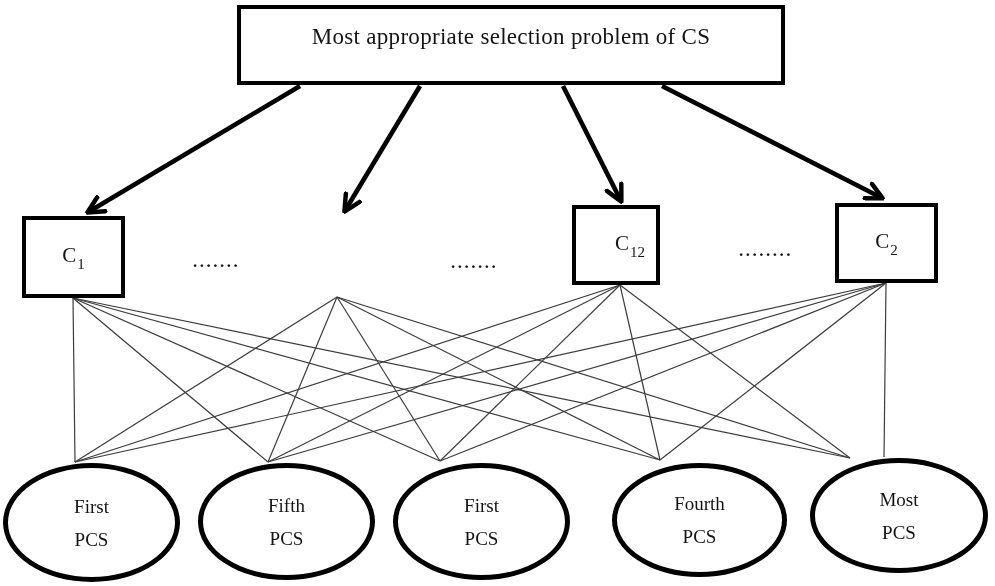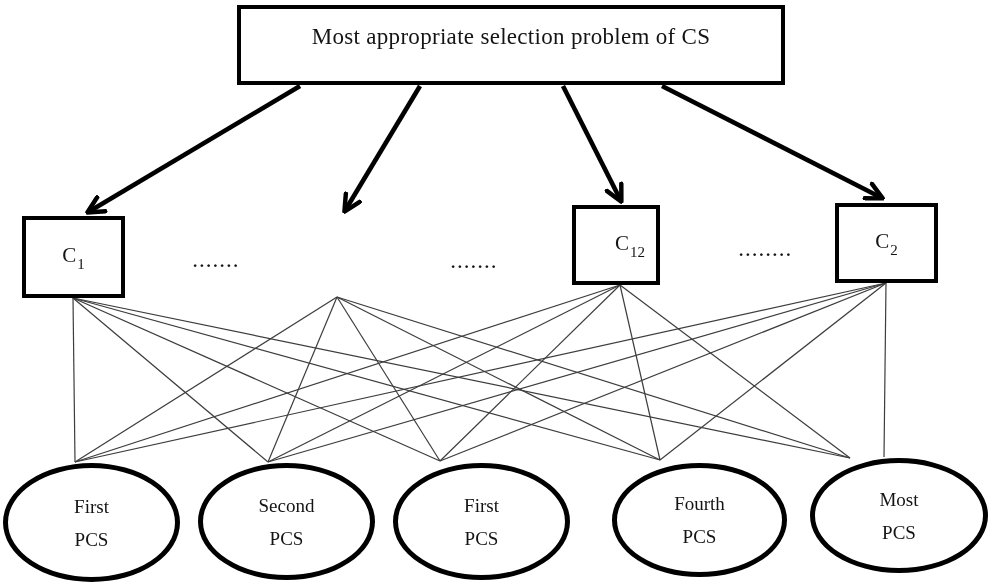--- a/index.html
+++ b/index.html
@@ -118,21 +118,21 @@
 
   <div class="dots d0">.......</div>
   <div class="dots d1">.......</div>
   <div class="dots d2">........</div>
 
   <div class="node ellipse e0">
     <span>First</span>
     <span>PCS</span>
   </div>
   <div class="node ellipse e1">
-    <span>Second</span>
+    <span>Fifth</span>
     <span>PCS</span>
   </div>
   <div class="node ellipse e2">
     <span>First</span>
     <span>PCS</span>
   </div>
   <div class="node ellipse e3">
     <span>Fourth</span>
     <span>PCS</span>
   </div>

